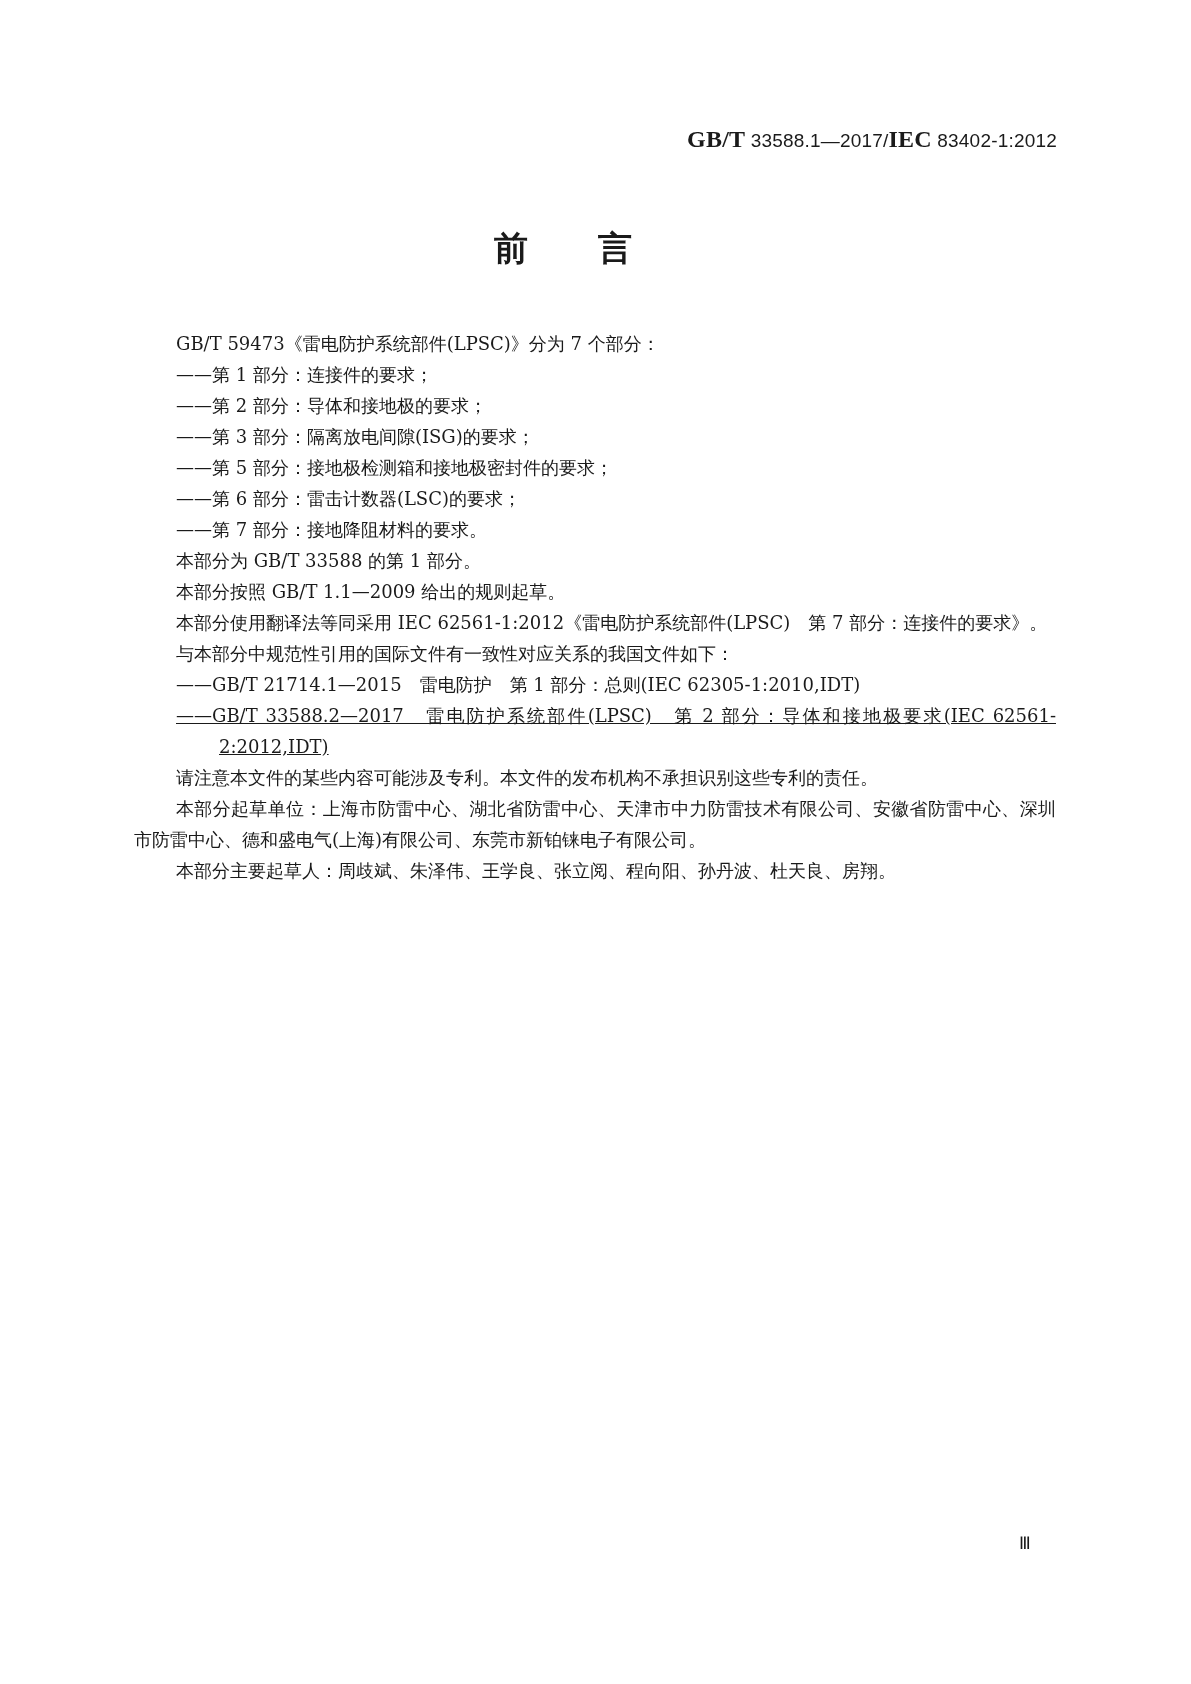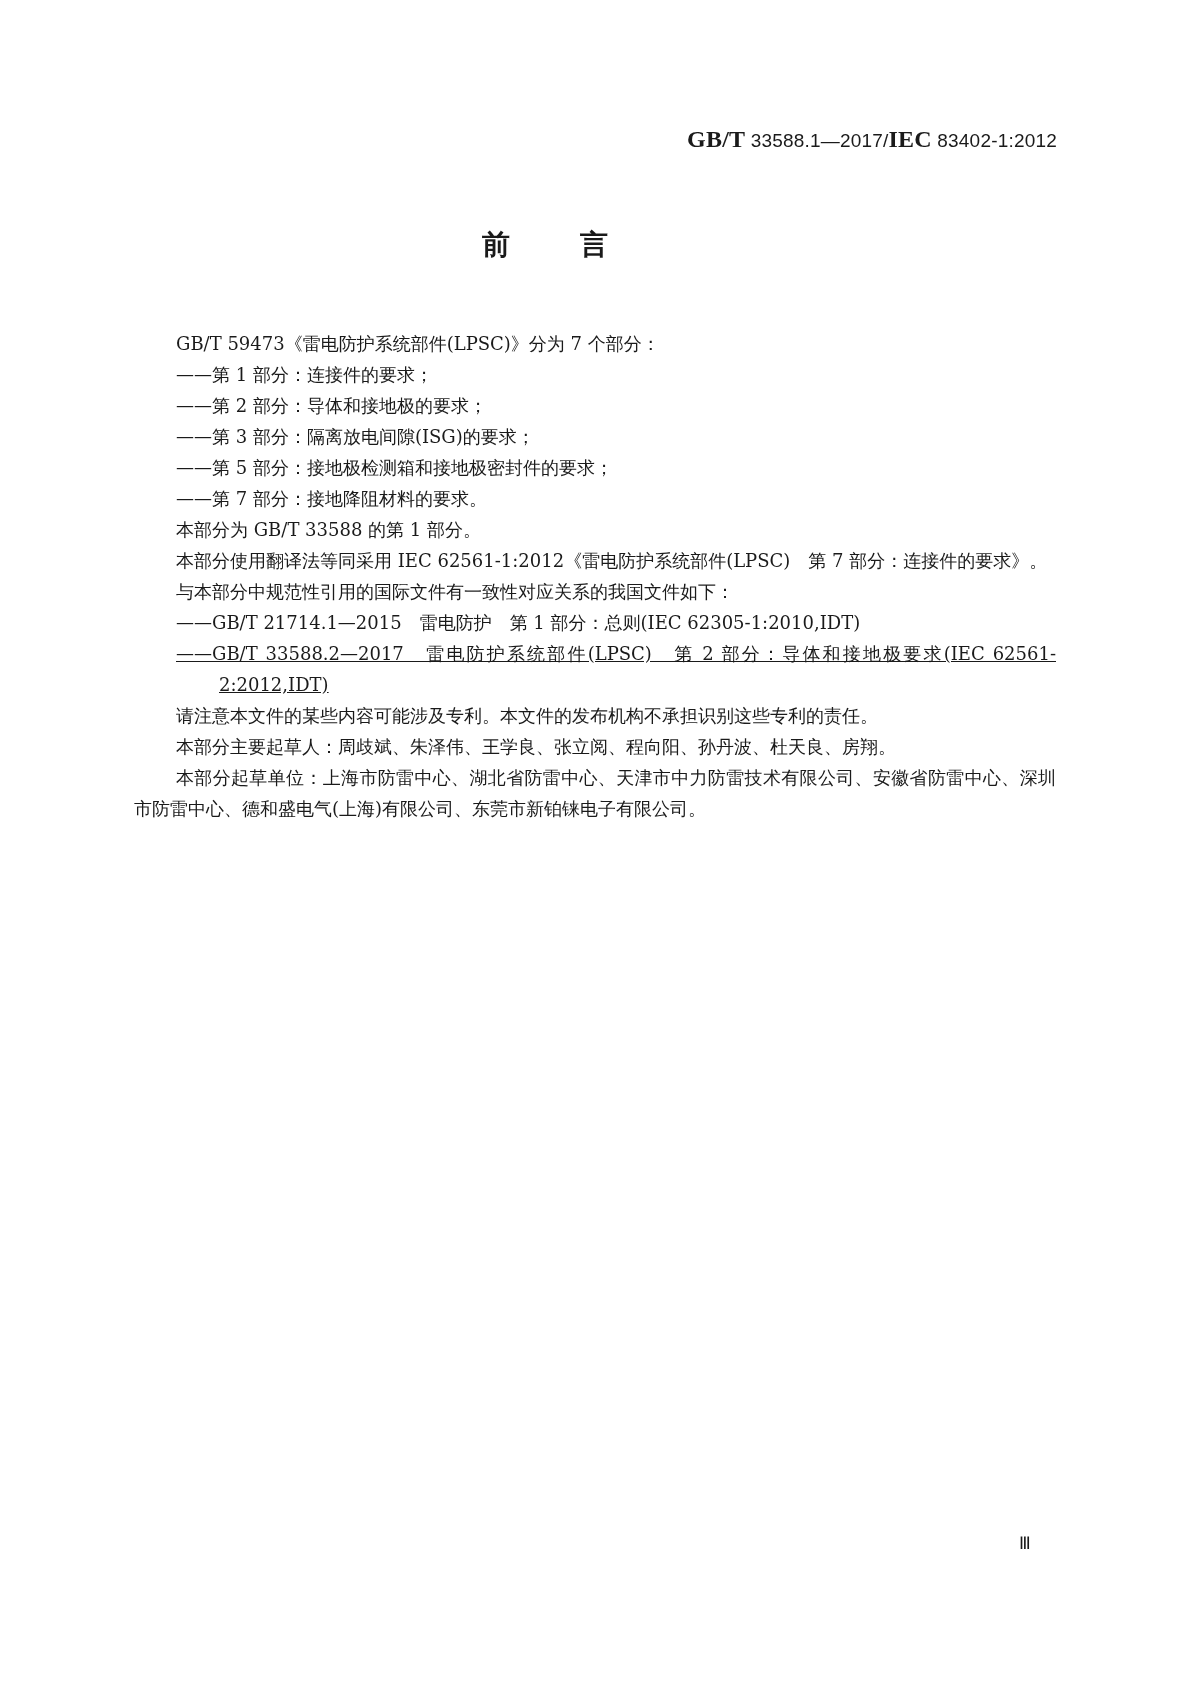--- a/index.html
+++ b/index.html
@@ -1,22 +1,22 @@
 <!DOCTYPE html>
 <html><head>
 <meta charset="utf-8">
 <style>
   html, body { margin: 0; padding: 0; background: #ffffff; }
   body { width: 1191px; height: 1684px; position: relative; overflow: hidden;
          font-family: "DejaVu Serif", "Liberation Serif", serif; color: #1a1a1a; }
   .header { position: absolute; top: 126px; right: 134px; font-size: 19px; white-space: nowrap;
             font-family: "Liberation Sans", "DejaVu Sans", sans-serif; letter-spacing: 0.2px; }
   .header .b { font-family: "Liberation Serif", serif; font-weight: bold; font-size: 24px; }
-  .title { position: absolute; top: 226px; left: 0; width: 1090px; text-align: center;
-           font-family: "DejaVu Sans", sans-serif; font-weight: bold; font-size: 28px; letter-spacing: 0; }
+  .title { position: absolute; top: 226px; left: 18px; width: 1090px; text-align: center;
+           font-family: "DejaVu Sans", sans-serif; font-weight: bold; font-size: 34px; letter-spacing: 0; }
   .title span { display: inline-block; }
   .title .gap { width: 70px; }
   .body { position: absolute; top: 328px; left: 134px; width: 922px; font-size: 18px; line-height: 31px; }
   .p { margin: 0; text-indent: 42px; text-align: justify; text-align-last: left; }
   .p.dash { }
   .p.hang { padding-left: 85px; text-indent: -43px; text-align: justify; text-decoration: underline; }
   .pagenum { position: absolute; top: 1533px; left: 1019px; font-family: "Liberation Serif", serif; font-size: 17px; }
 </style>
 </head>
 <body>
@@ -30,24 +30,26 @@
 <div class="title">
   <span>前</span><span class="gap"></span><span>言</span>
 </div>
 
 <div class="body">
   <p class="p">GB/T 59473《雷电防护系统部件(LPSC)》分为 7 个部分：</p>
   <p class="p dash">——第 1 部分：连接件的要求；</p>
   <p class="p dash">——第 2 部分：导体和接地极的要求；</p>
   <p class="p dash">——第 3 部分：隔离放电间隙(ISG)的要求；</p>
   <p class="p dash">——第 5 部分：接地极检测箱和接地极密封件的要求；</p>
+  <p class="p dash">——第 6 部分：雷击计数器(LSC)的要求；</p>
   <p class="p dash">——第 7 部分：接地降阻材料的要求。</p>
   <p class="p">本部分为 GB/T 33588 的第 1 部分。</p>
+  <p class="p">本部分按照 GB/T 1.1—2009 给出的规则起草。</p>
   <p class="p">本部分使用翻译法等同采用 IEC 62561-1:2012《雷电防护系统部件(LPSC)　第 7 部分：连接件的要求》。</p>
   <p class="p">与本部分中规范性引用的国际文件有一致性对应关系的我国文件如下：</p>
   <p class="p dash">——GB/T 21714.1—2015　雷电防护　第 1 部分：总则(IEC 62305-1:2010,IDT)</p>
   <p class="p hang">——GB/T 33588.2—2017　雷电防护系统部件(LPSC)　第 2 部分：导体和接地极要求(IEC 62561-2:2012,IDT)</p>
   <p class="p">请注意本文件的某些内容可能涉及专利。本文件的发布机构不承担识别这些专利的责任。</p>
+  <p class="p">本部分起草单位：上海市防雷中心、湖北省防雷中心、天津市中力防雷技术有限公司、安徽省防雷中心、深圳市防雷中心、德和盛电气(上海)有限公司、东莞市新铂铼电子有限公司。</p>
   <p class="p">本部分主要起草人：周歧斌、朱泽伟、王学良、张立阅、程向阳、孙丹波、杜天良、房翔。</p>
-  <p class="p">本部分起草单位：上海市防雷中心、湖北省防雷中心、天津市中力防雷技术有限公司、安徽省防雷中心、深圳市防雷中心、德和盛电气(上海)有限公司、东莞市新铂铼电子有限公司。</p>
 </div>
 
 <div class="pagenum">Ⅲ</div>
 
 </body></html>

